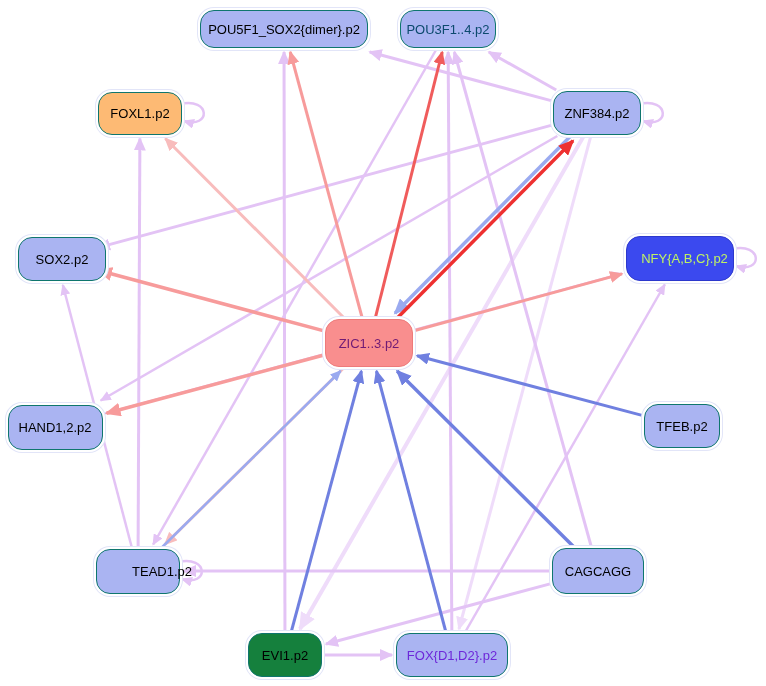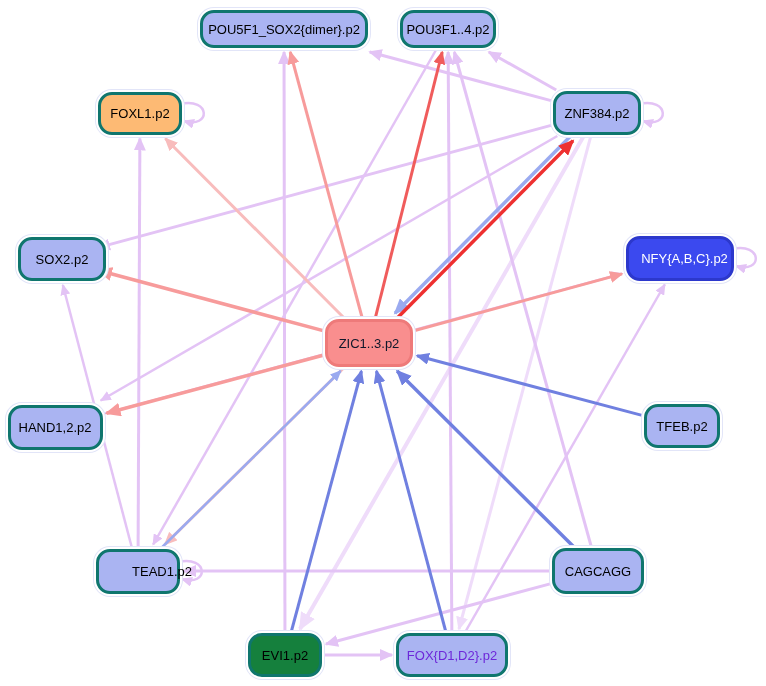--- a/index.html
+++ b/index.html
@@ -10,21 +10,21 @@
     font-family:"Liberation Sans", sans-serif;
     overflow:hidden;
   }
   #edges-layer{position:absolute;left:0;top:0;}
   .node{
     position:absolute;
     display:flex;align-items:center;justify-content:center;
     border-radius:14px;
     font-size:13px;
     color:#000;
-    border:3px solid #0f766e;
+    border:1px solid #0f766e;
     box-shadow:0 0 0 2px #ffffff, 0 0 0 3px #e2e5f8;
     box-sizing:border-box;
     white-space:nowrap;
     cursor:pointer;
   }
   .node span{pointer-events:none;}
 </style>
 </head>
 <body>
 
@@ -92,36 +92,36 @@
         <path d="M 639,104 C 670,97 670,129 643,121" fill="none" stroke="#e3c3f5" stroke-width="2.5" marker-end="url(#arrow-lavender)"></path>
         <path d="M 732,249 C 763,242 763,274 736,266" fill="none" stroke="#e3c3f5" stroke-width="2.5" marker-end="url(#arrow-lavender)"></path>
         <path d="M 178,562 C 209,555 209,587 182,579" fill="none" stroke="#e3c3f5" stroke-width="2.5" marker-end="url(#arrow-lavender)"></path>
       </g>
   </svg>
   <div id="nodes-layer">
       <div class="node" style="left: 200px; top: 10px; width: 168px; height: 38px; background: rgb(170, 180, 242);">
         <span style="color: rgb(0, 0, 0);">POU5F1_SOX2{dimer}.p2</span>
       </div>
       <div class="node" style="left: 400px; top: 10px; width: 96px; height: 38px; background: rgb(170, 180, 242);">
-        <span style="color: #000000;">POU3F1..4.p2</span>
+        <span style="color: #0c4a6e;">POU3F1..4.p2</span>
       </div>
       <div class="node" style="left: 98px; top: 91.5px; width: 84px; height: 43px; background: #fdba74;">
         <span style="color: rgb(0, 0, 0);">FOXL1.p2</span>
       </div>
       <div class="node" style="left: 553px; top: 91px; width: 88px; height: 44px; background: rgb(170, 180, 242);">
         <span style="color: rgb(0, 0, 0);">ZNF384.p2</span>
       </div>
       <div class="node" style="left: 18px; top: 237px; width: 88px; height: 44px; background: rgb(170, 180, 242);">
         <span style="color: rgb(0, 0, 0);">SOX2.p2</span>
       </div>
       <div class="node" style="left: 626px; top: 235.5px; width: 108px; height: 45px; background: rgb(59, 73, 239); border-color: rgb(44, 56, 204);">
-        <span style="color: #ffffff; margin-left: 9px;">NFY{A,B,C}.p2</span>
+        <span style="color: #bef264; margin-left: 9px;">NFY{A,B,C}.p2</span>
       </div>
       <div class="node" style="left: 325px; top: 319px; width: 88px; height: 48px; background: rgb(249, 142, 142); border-color: rgb(238, 122, 122);">
-        <span style="color: #0f172a;">ZIC1..3.p2</span>
+        <span style="color: #701a75;">ZIC1..3.p2</span>
       </div>
       <div class="node" style="left: 7.5px; top: 404.5px; width: 95px; height: 45px; background: rgb(170, 180, 242);">
         <span style="color: rgb(0, 0, 0);">HAND1,2.p2</span>
       </div>
       <div class="node" style="left: 644px; top: 404px; width: 76px; height: 44px; background: rgb(170, 180, 242);">
         <span style="color: rgb(0, 0, 0);">TFEB.p2</span>
       </div>
       <div class="node" style="left: 96px; top: 548.5px; width: 84px; height: 45px; background: rgb(170, 180, 242);">
         <span style="color: rgb(0, 0, 0); margin-left: 48px;">TEAD1.p2</span>
       </div>

